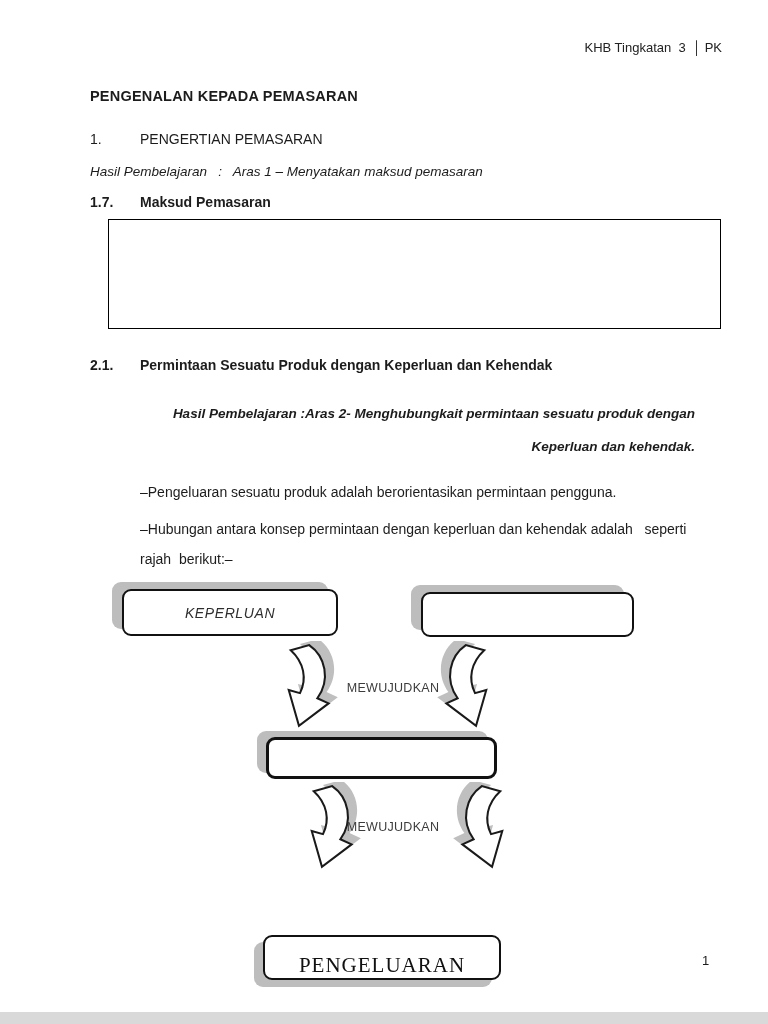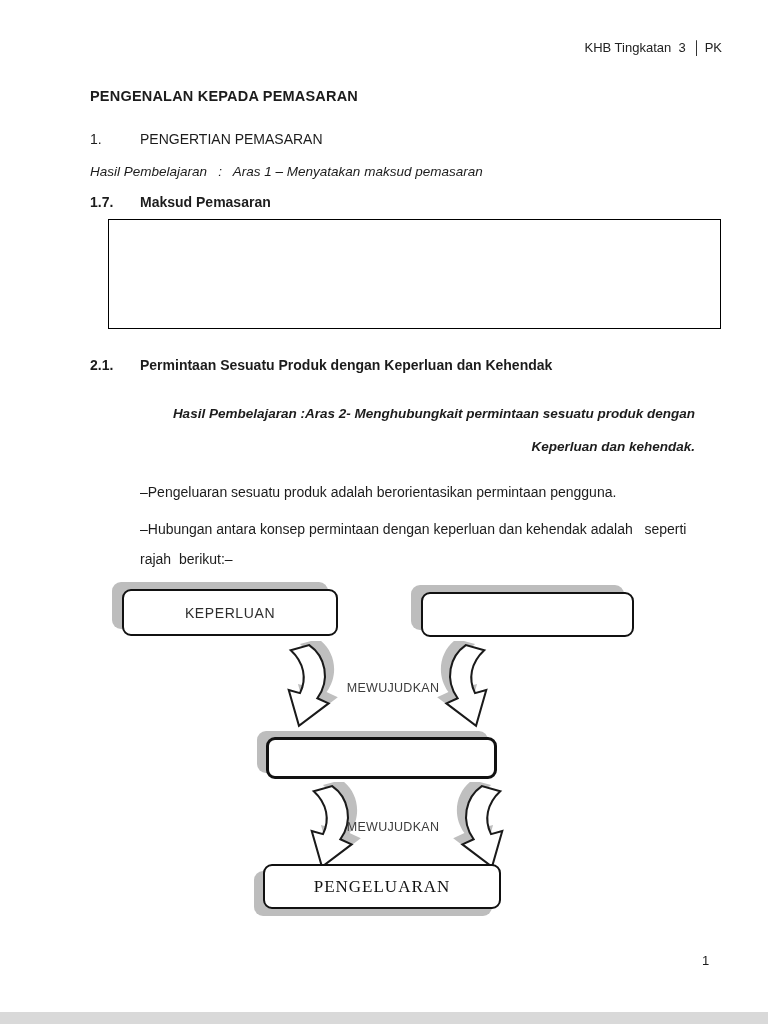--- a/index.html
+++ b/index.html
@@ -28,26 +28,26 @@
 
   .para { left:140px; font-size:14px; width:585px; }
   .p1 { top:484px; }
   .p2a { top:521px; }
   .p2b { top:551px; }
   .bold { font-weight:400; }
 
   .dbox { position:absolute; border:2px solid #111; border-radius:9px; background:#fff;
           display:flex; align-items:center; justify-content:center; }
   .box-keperluan { left:122px; top:589px; width:216px; height:47px;
-                   box-shadow:-10px -7px 0 #bdbdbd; font-size:14px; letter-spacing:.6px; color:#2e2e2e; }
+                   box-shadow:-10px -7px 0 #bdbdbd; font-size:14px; letter-spacing:.6px; color:#2e2e2e;font-style:italic; }
   .box-top-right { left:421px; top:592px; width:213px; height:45px; box-shadow:-10px -7px 0 #bdbdbd; }
   .box-middle    { left:266px; top:737px; width:231px; height:42px; border-width:3px; box-shadow:-9px -6px 0 #bdbdbd; }
-  .box-bottom    { left:263px; top:864px; width:238px; height:45px; border-width:2.5px;
+  .box-bottom    { left:263px; top:935px; width:238px; height:45px; border-width:2.5px;
                    box-shadow:-9px 7px 0 #bdbdbd; font-family:"Liberation Serif", serif;
-                   font-size:17px; letter-spacing:1px; color:#111; }
+                   font-size:21px; letter-spacing:1px; color:#111;align-items:flex-end; }
 
   .mewujudkan { width:120px; text-align:center; font-size:12.5px; color:#3c3c3c; letter-spacing:.3px; }
   .mw1 { left:333px; top:681px; }
   .mw2 { left:333px; top:820px; }
 
   .arrow { width:92px; height:92px; }
   .a1l { left:255px; top:641px; }
   .a1r { left:428px; top:641px; }
   .a2l { left:278px; top:782px; }
   .a2r { left:444px; top:782px; }

